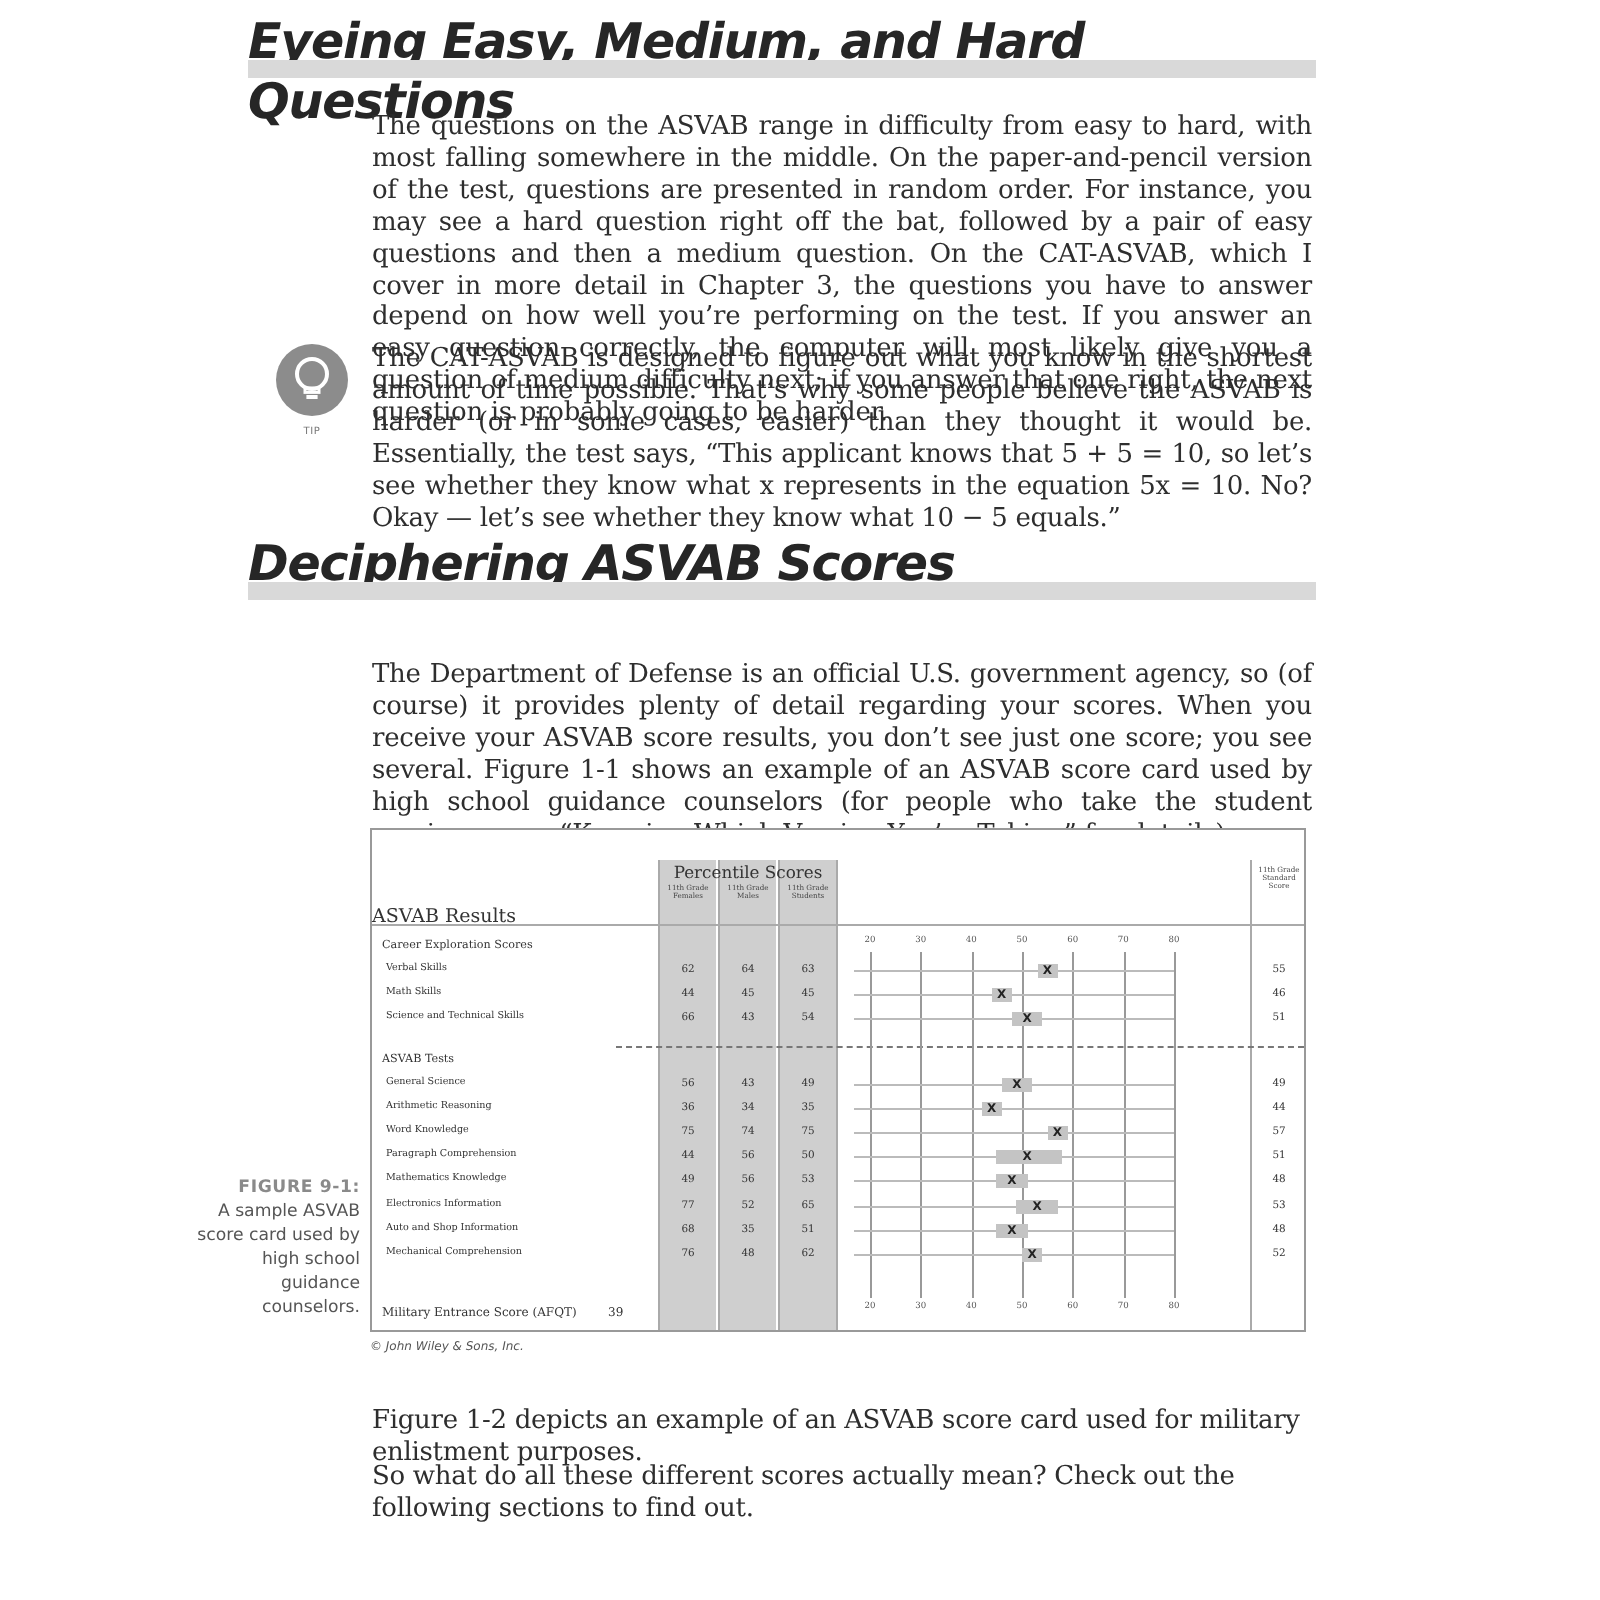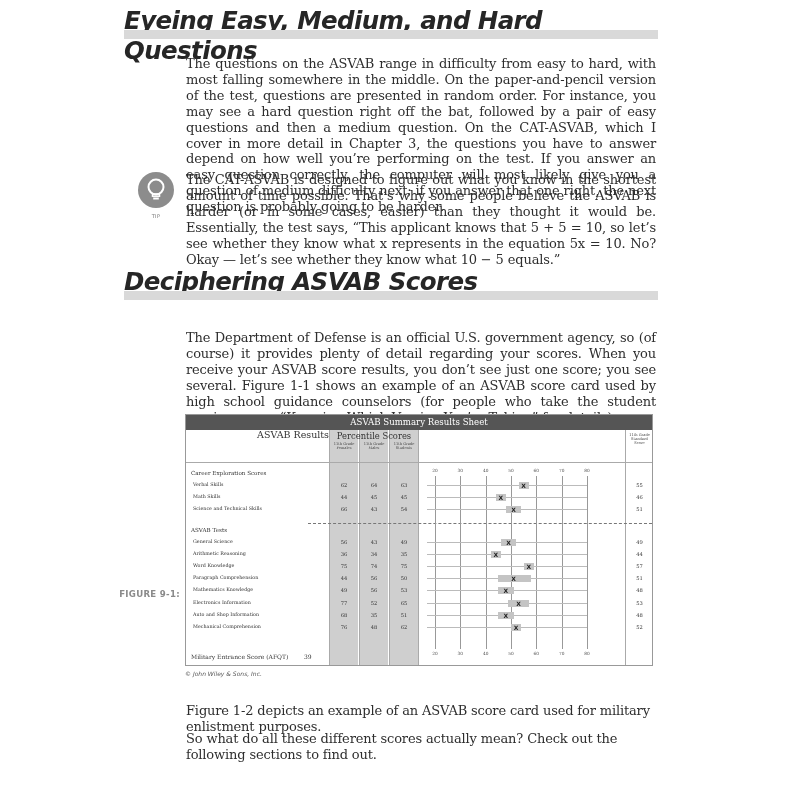--- a/index.html
+++ b/index.html
@@ -59,21 +59,21 @@
     font-family: "DejaVu Serif", serif;
   }
   .pct-band { position: absolute; top: 15px; bottom: 0; background: #cfcfcf; }
   .pct-band.c0 { left: 144px; width: 28px; }
   .pct-band.c1 { left: 174px; width: 28px; }
   .pct-band.c2 { left: 204px; width: 28px; }
   .vline { position: absolute; top: 15px; bottom: 0; width: 1px; background: #aaa; }
   .hline { position: absolute; left: 0; right: 0; height: 1px; background: #aaa; }
 
   .col-title {
-    position: absolute; top: 4px; height: 32px; line-height: 32px; text-align: right;
+    position: absolute; top: 28px; height: 32px; line-height: 32px; text-align: left;
     font-size: 9.5px; color: #333;
   }
   .pct-title { position: absolute; left: 144px; width: 88px; top: 16px; text-align: center; font-size: 8.4px; color: #333; }
   .sub-head {
     position: absolute; top: 27px; width: 28px; text-align: center;
     font-size: 3.6px; line-height: 4.2px; color: #444;
   }
   .std-head {
     position: absolute; left: 440px; top: 18px; width: 27px; text-align: center;
     font-size: 3.6px; line-height: 4.2px; color: #444;
@@ -111,34 +111,34 @@
 </div>
 <div class="tip-label">TIP</div>
 <p id="p2" class="para">The CAT-ASVAB is designed to figure out what you know in the shortest amount of time possible. That’s why some people believe the ASVAB is harder (or in some cases, easier) than they thought it would be. Essentially, the test says, “This applicant knows that 5 + 5 = 10, so let’s see whether they know what x represents in the equation 5x = 10. No? Okay — let’s see whether they know what 10 − 5 equals.”</p>
 
 <div id="h2" class="heading">Deciphering ASVAB Scores</div>
 <div id="bar2" class="heading-bar"></div>
 <p id="p3" class="para">The Department of Defense is an official U.S. government agency, so (of course) it provides plenty of detail regarding your scores. When you receive your ASVAB score results, you don’t see just one score; you see several. Figure 1-1 shows an example of an ASVAB score card used by high school guidance counselors (for people who take the student version — see “Knowing Which Version You’re Taking” for details).</p>
 
 <div class="fig-caption">
   <div class="fig-num">FIGURE 9-1:</div>
+  <div>A sample ASVAB score card used by high school guidance counselors.</div>
 </div>
 
 <div class="sheet" id="sheet">
   <div class="pct-band c0"></div>
   <div class="pct-band c1"></div>
   <div class="pct-band c2"></div>
   <div class="vline" style="left:143px"></div>
   <div class="vline" style="left:173px"></div>
   <div class="vline" style="left:203px"></div>
   <div class="vline" style="left:232px"></div>
   <div class="vline" style="left:439px"></div>
   <div class="hline" style="top:47px"></div>
 
-  <div class="sheet-title">ASVAB Summary Results Sheet</div>
   <div class="col-title" style="left:0;width:143px">ASVAB Results</div>
   <div class="pct-title">Percentile Scores</div>
   <div class="sub-head" style="left:144px">11th Grade Females</div>
   <div class="sub-head" style="left:174px">11th Grade Males</div>
   <div class="sub-head" style="left:204px">11th Grade Students</div>
   <div class="std-head">11th Grade Standard Score</div>
 
   <div id="rows-layer">
       <div class="row-label section" style="top:55px">Career Exploration Scores</div>
       <div class="row-label" style="top:67px">Verbal Skills</div>

